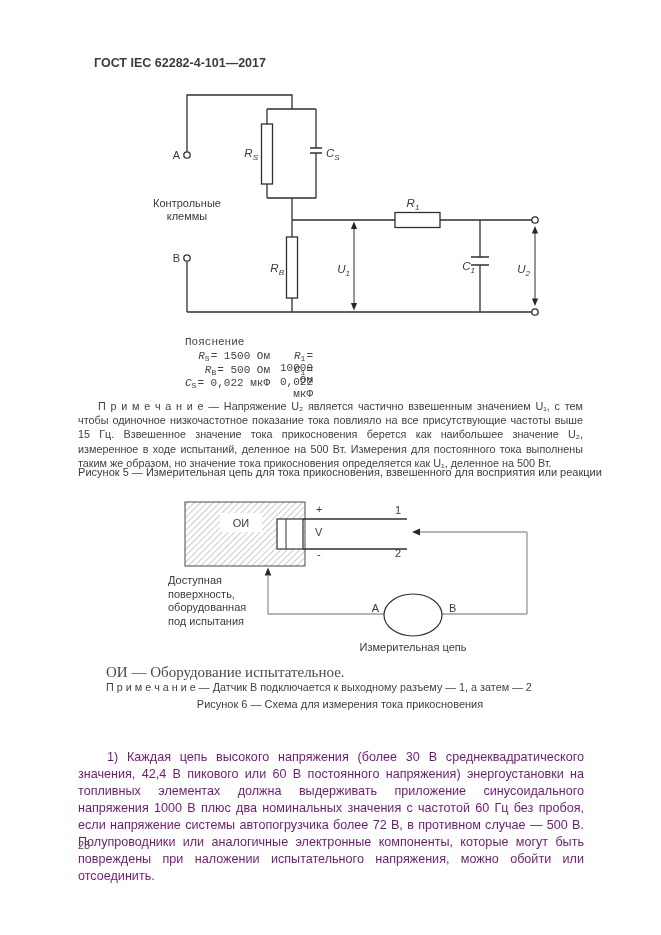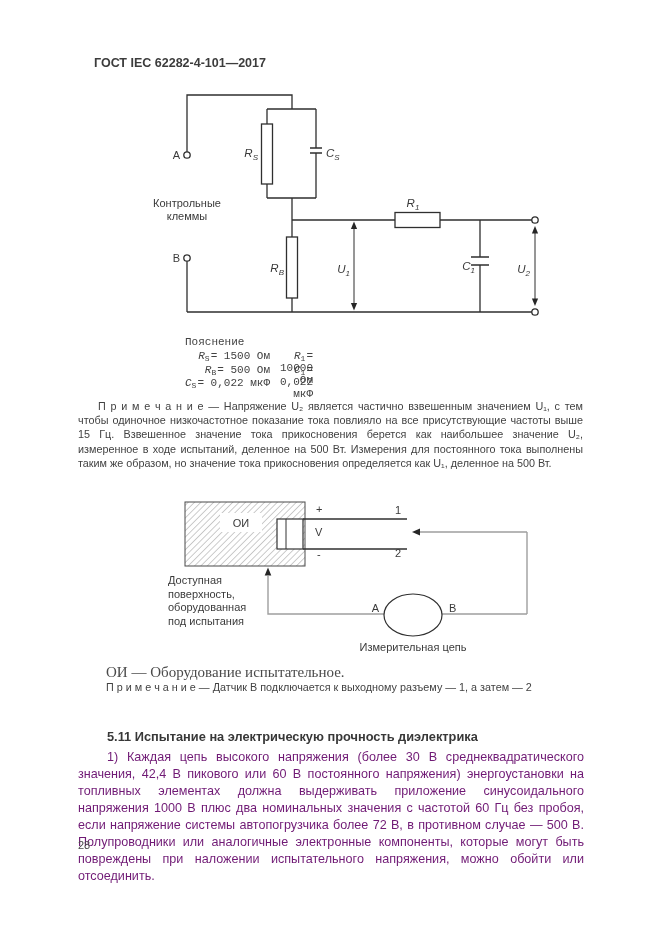--- a/index.html
+++ b/index.html
@@ -87,20 +87,21 @@
       <span><i>R</i><sub>B</sub><span class="val">= 500 Ом</span></span>
       <span class="c2"><i>C</i><sub>1</sub><span class="val">= 0,022 мкФ</span></span>
     </div>
     <div class="row">
       <span><i>C</i><sub>S</sub><span class="val">= 0,022 мкФ</span></span>
     </div>
   </div>
 
   <div class="abs note" style="left:78px; top:399px; width:505px;">П р и м е ч а н и е — Напряжение U₂ является частично взвешенным значением U₁, с тем чтобы одиночное низкочастотное показание тока повлияло на все присутствующие частоты выше 15 Гц. Взвешенное значение тока прикосновения берется как наибольшее значение U₂, измеренное в ходе испытаний, деленное на 500 Вт. Измерения для постоянного тока выполнены таким же образом, но значение тока прикосновения определяется как U₁, деленное на 500 Вт.</div>
 
+  <div class="abs caption" style="left:78px; top:466px; width:524px;">Рисунок 5 — Измерительная цепь для тока прикосновения, взвешенного для восприятия или реакции</div>
 
   <svg class="abs" style="left:160px; top:498px;" width="400" height="162" viewBox="0 0 400 162">
     <defs>
       <pattern id="hatch" width="4.5" height="4.5" patternUnits="userSpaceOnUse" patternTransform="rotate(45)">
         <line x1="0" y1="0" x2="0" y2="4.5" stroke="#9a9a9a" stroke-width="1"></line>
       </pattern>
     </defs>
     <rect x="25" y="4" width="120" height="64" fill="url(#hatch)" stroke="#4a4a4a" stroke-width="1"></rect>
     <rect x="60" y="15" width="42" height="19" fill="#ffffff" stroke="none"></rect>
     <text text-anchor="middle" x="81" y="29">ОИ</text>
@@ -124,20 +125,20 @@
     <text x="8" y="99.5">поверхность,</text>
     <text x="8" y="113">оборудованная</text>
     <text x="8" y="126.5">под испытания</text>
     <text text-anchor="middle" x="253" y="153">Измерительная цепь</text>
   </svg>
 
   <div class="abs footnote" style="left:106px; top:664px;">ОИ — Оборудование испытательное.</div>
 
   <div class="abs note-line" style="left:106px; top:681px;">П р и м е ч а н и е — Датчик В подключается к выходному разъему — 1, а затем — 2</div>
 
+  <div class="abs caption" style="left:78px; top:698px; width:524px;">Рисунок 6 — Схема для измерения тока прикосновения</div>
 
-  <div class="abs heading" style="left:107px; top:729px;">5.11  Испытание на электрическую прочность диэлектрика</div>
 
   <div class="abs para" style="left:78px; top:749px; width:506px;">1) Каждая цепь высокого напряжения (более 30 В среднеквадратического значения, 42,4 В пикового или 60 В постоянного напряжения) энергоустановки на топливных элементах должна выдерживать приложение синусоидального напряжения 1000 В плюс два номинальных значения с частотой 60 Гц без пробоя, если напряжение системы автопогрузчика более 72 В, в противном случае — 500 В. Полупроводники или аналогичные электронные компоненты, которые могут быть повреждены при наложении испытательного напряжения, можно обойти или отсоединить.</div>
 
   <div class="abs pagenum" style="left:78px; top:839px;">28</div>
 
 </div>
 
 </body></html>

